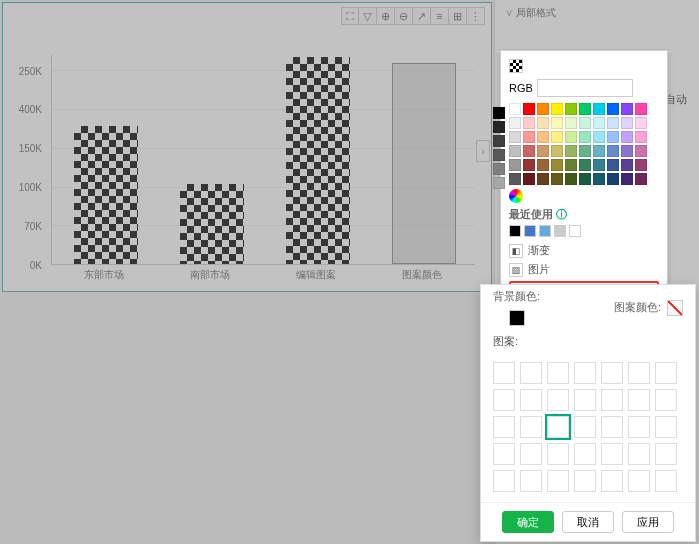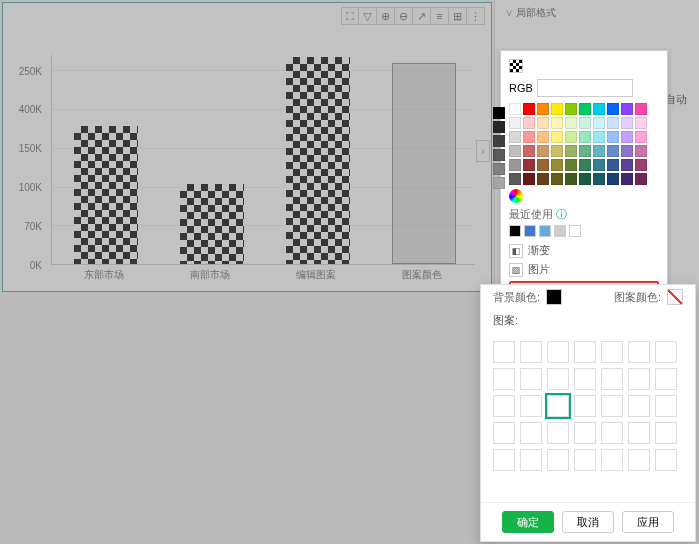--- a/index.html
+++ b/index.html
@@ -204,21 +204,21 @@
     <div class="palette" id="palette-side" style="grid-template-columns:12px;position:absolute;left:-16px;top:0;">
         <div style="background: rgb(0, 0, 0);"></div>
         <div style="background: rgb(38, 38, 38);"></div>
         <div style="background: rgb(64, 64, 64);"></div>
         <div style="background: rgb(89, 89, 89);"></div>
         <div style="background: rgb(128, 128, 128);"></div>
         <div style="background: rgb(166, 166, 166);"></div>
       </div>
   </div>
   <div class="wheel"></div>
-  <div style="font-size:11px;color:#666;margin:4px 0 3px;">
+  <div style="font-size:11px;color:#666;margin:4px 0 3px;font-weight:bold;">
     <span>最近使用</span>
     <span style="color:#0a8;"> ⓘ</span>
   </div>
   <div class="recent-row" id="recent-row">
       <div style="background: rgb(0, 0, 0);"></div>
       <div style="background: rgb(68, 119, 204);"></div>
       <div style="background: rgb(102, 170, 221);"></div>
       <div style="background: rgb(204, 204, 204);"></div>
       <div style="background: rgb(255, 255, 255);"></div>
     </div>
@@ -232,21 +232,21 @@
     </div>
   <div class="opt-row highlight">
       <span class="ic checker" style="background-size:6px 6px;background-position:0 0,0 3px,3px -3px,-3px 0;"></span>
       <span>图案</span>
     </div>
 </div>
 
 <div class="pattern-dialog">
   <div class="pd-body">
     <div class="pd-row" style="justify-content:space-between;">
-      <span style="display:flex;align-items:center;gap:6px;">
+      <span style="display:flex;align-items:center;gap:6px;flex-direction:column;">
         <span class="lbl">背景颜色:</span>
         <span class="pd-sw" style="background:#000;"></span>
       </span>
       <span style="display:flex;align-items:center;gap:6px;">
         <span class="lbl">图案颜色:</span>
         <span class="pd-sw" style="background:linear-gradient(45deg,transparent 45%,#e33 45%,#e33 55%,transparent 55%),#f6f6f6;"></span>
       </span>
     </div>
     <div class="lbl" style="margin-bottom:13px;">图案:</div>
     <div class="pattern-grid" id="pattern-grid">

